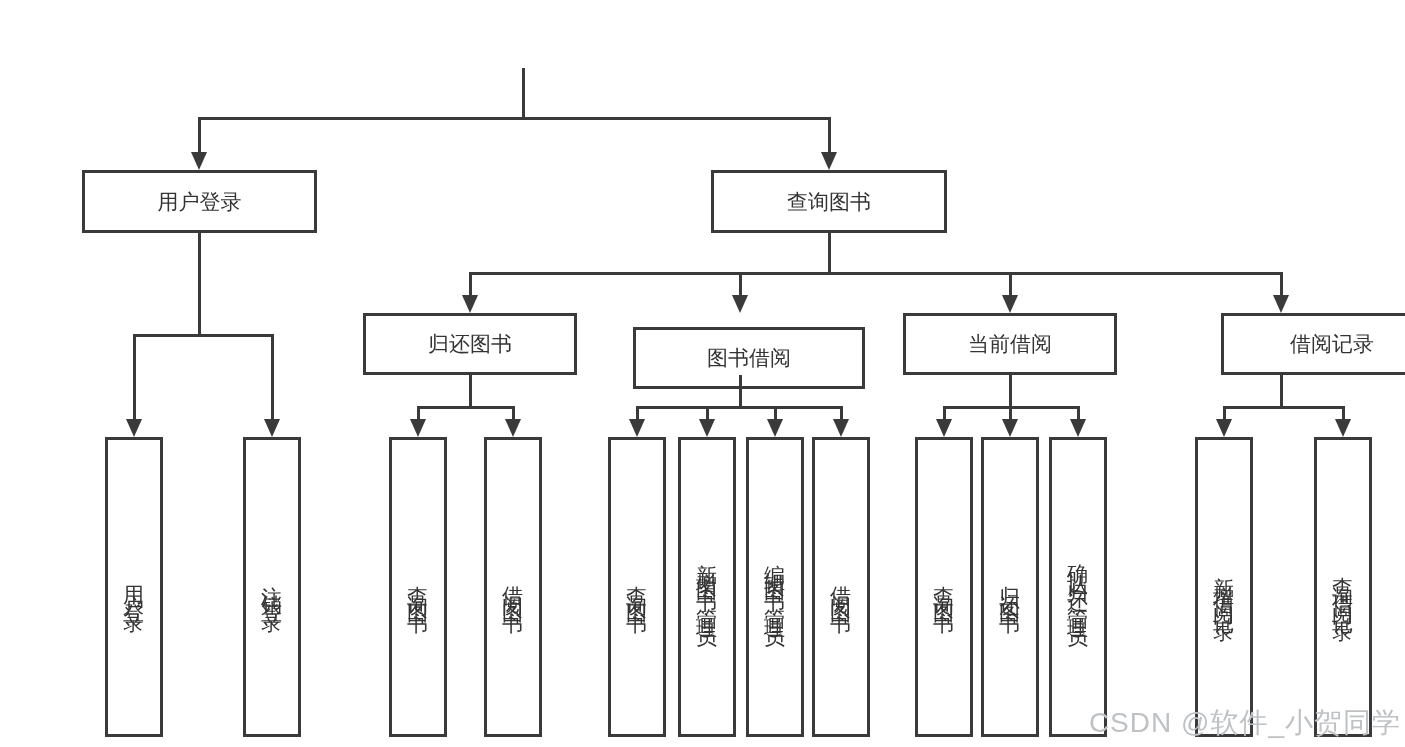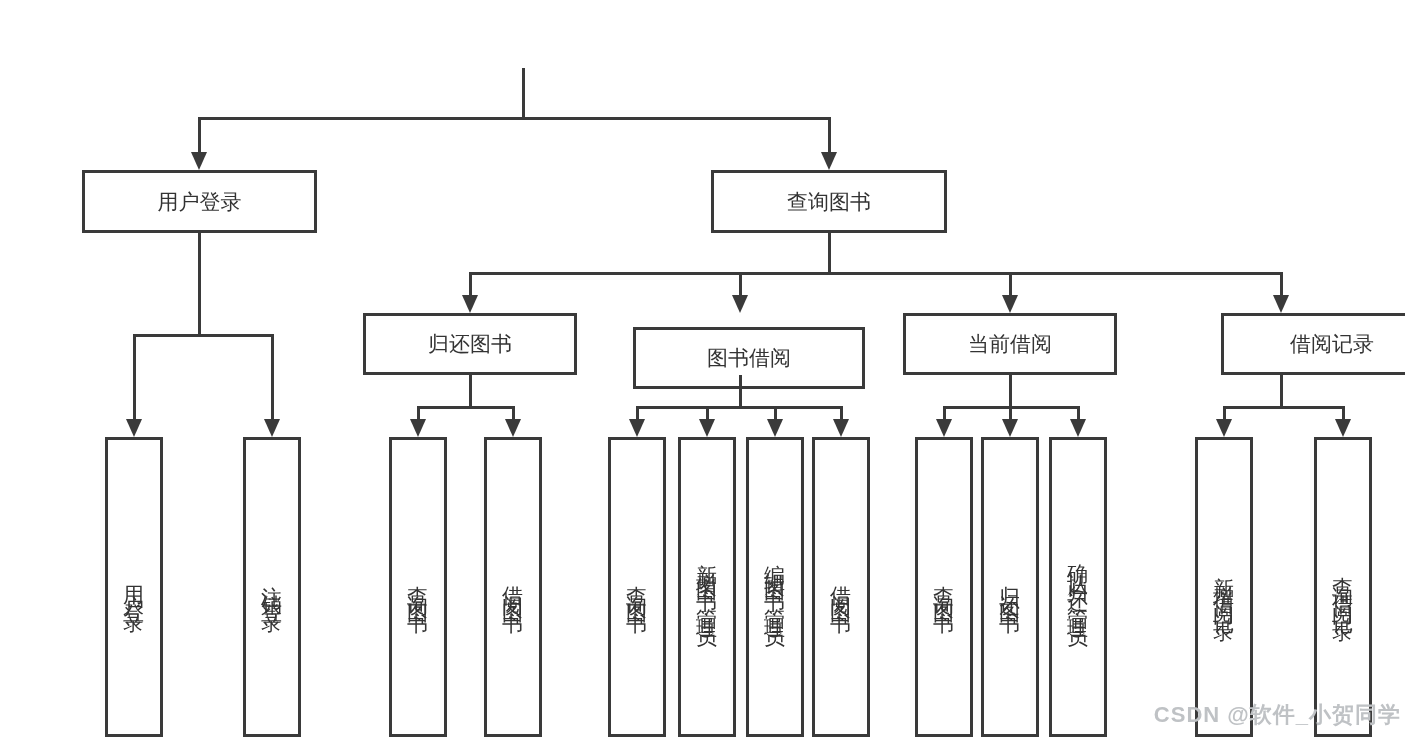--- a/index.html
+++ b/index.html
@@ -35,25 +35,24 @@
   .hline{height:3px;}
   .vline{width:3px;}
   .tri{
     position:absolute;width:0;height:0;
     border-left:8px solid transparent;
     border-right:8px solid transparent;
     border-top:18px solid var(--line);
   }
   .watermark{
     position:absolute;
-    right:4px;bottom:17px;
-    font-size:22px;
+    right:4px;bottom:5px;
+    font-size:28px;
     color:var(--wm);
     letter-spacing:1px;
-    font-weight:bold;
   }
 </style>
 </head>
 <body>
 
 <div id="canvas">
 
 
   <div class="box" style="left:82px;top:170px;width:235px;height:63px;">
     <span>用户登录</span>

